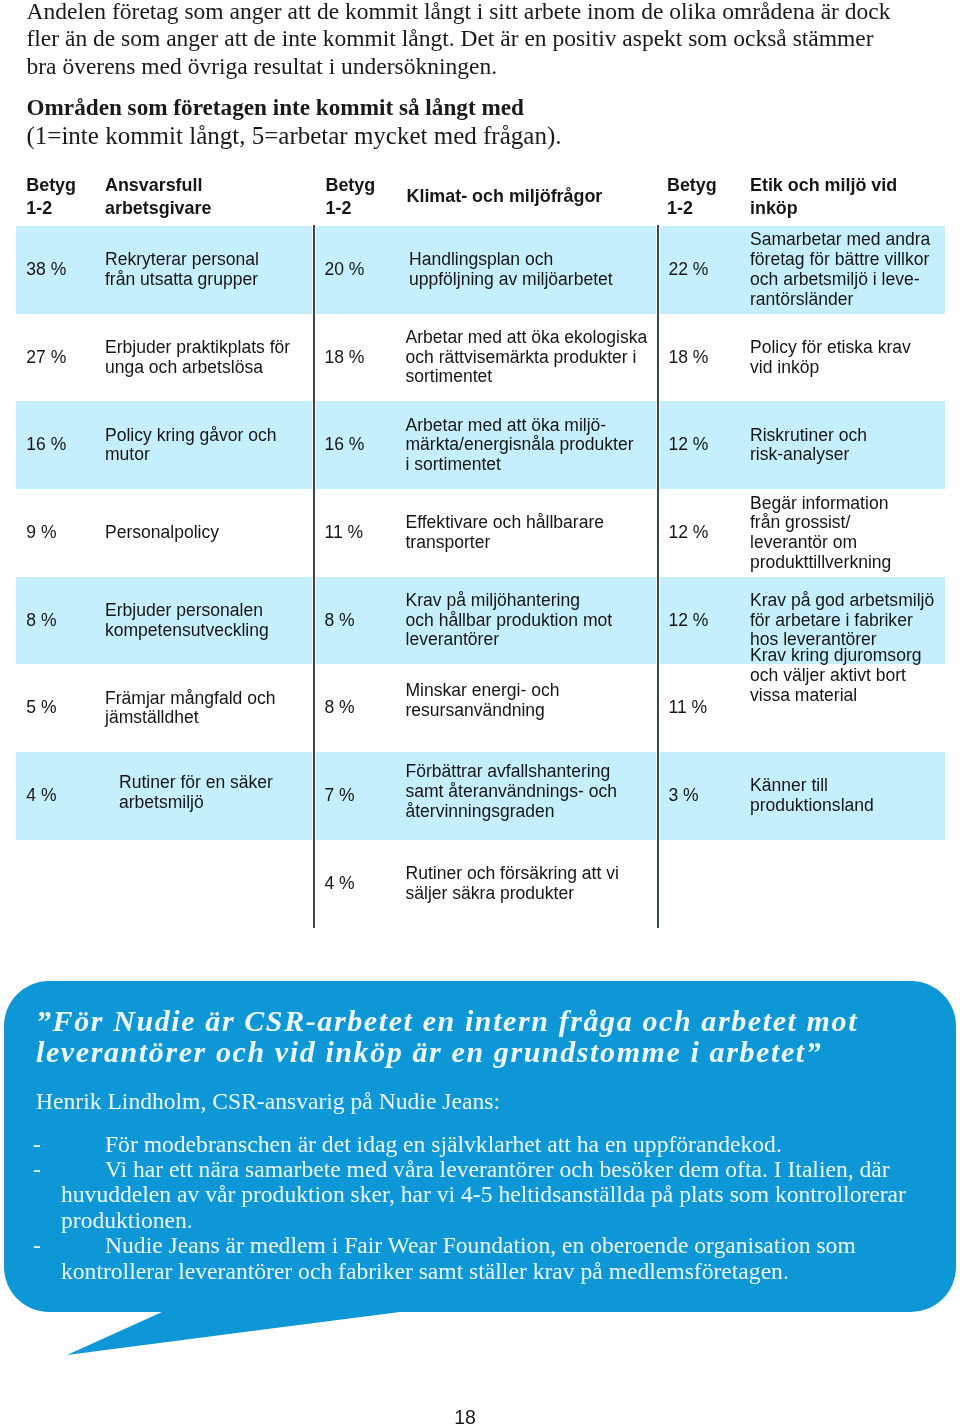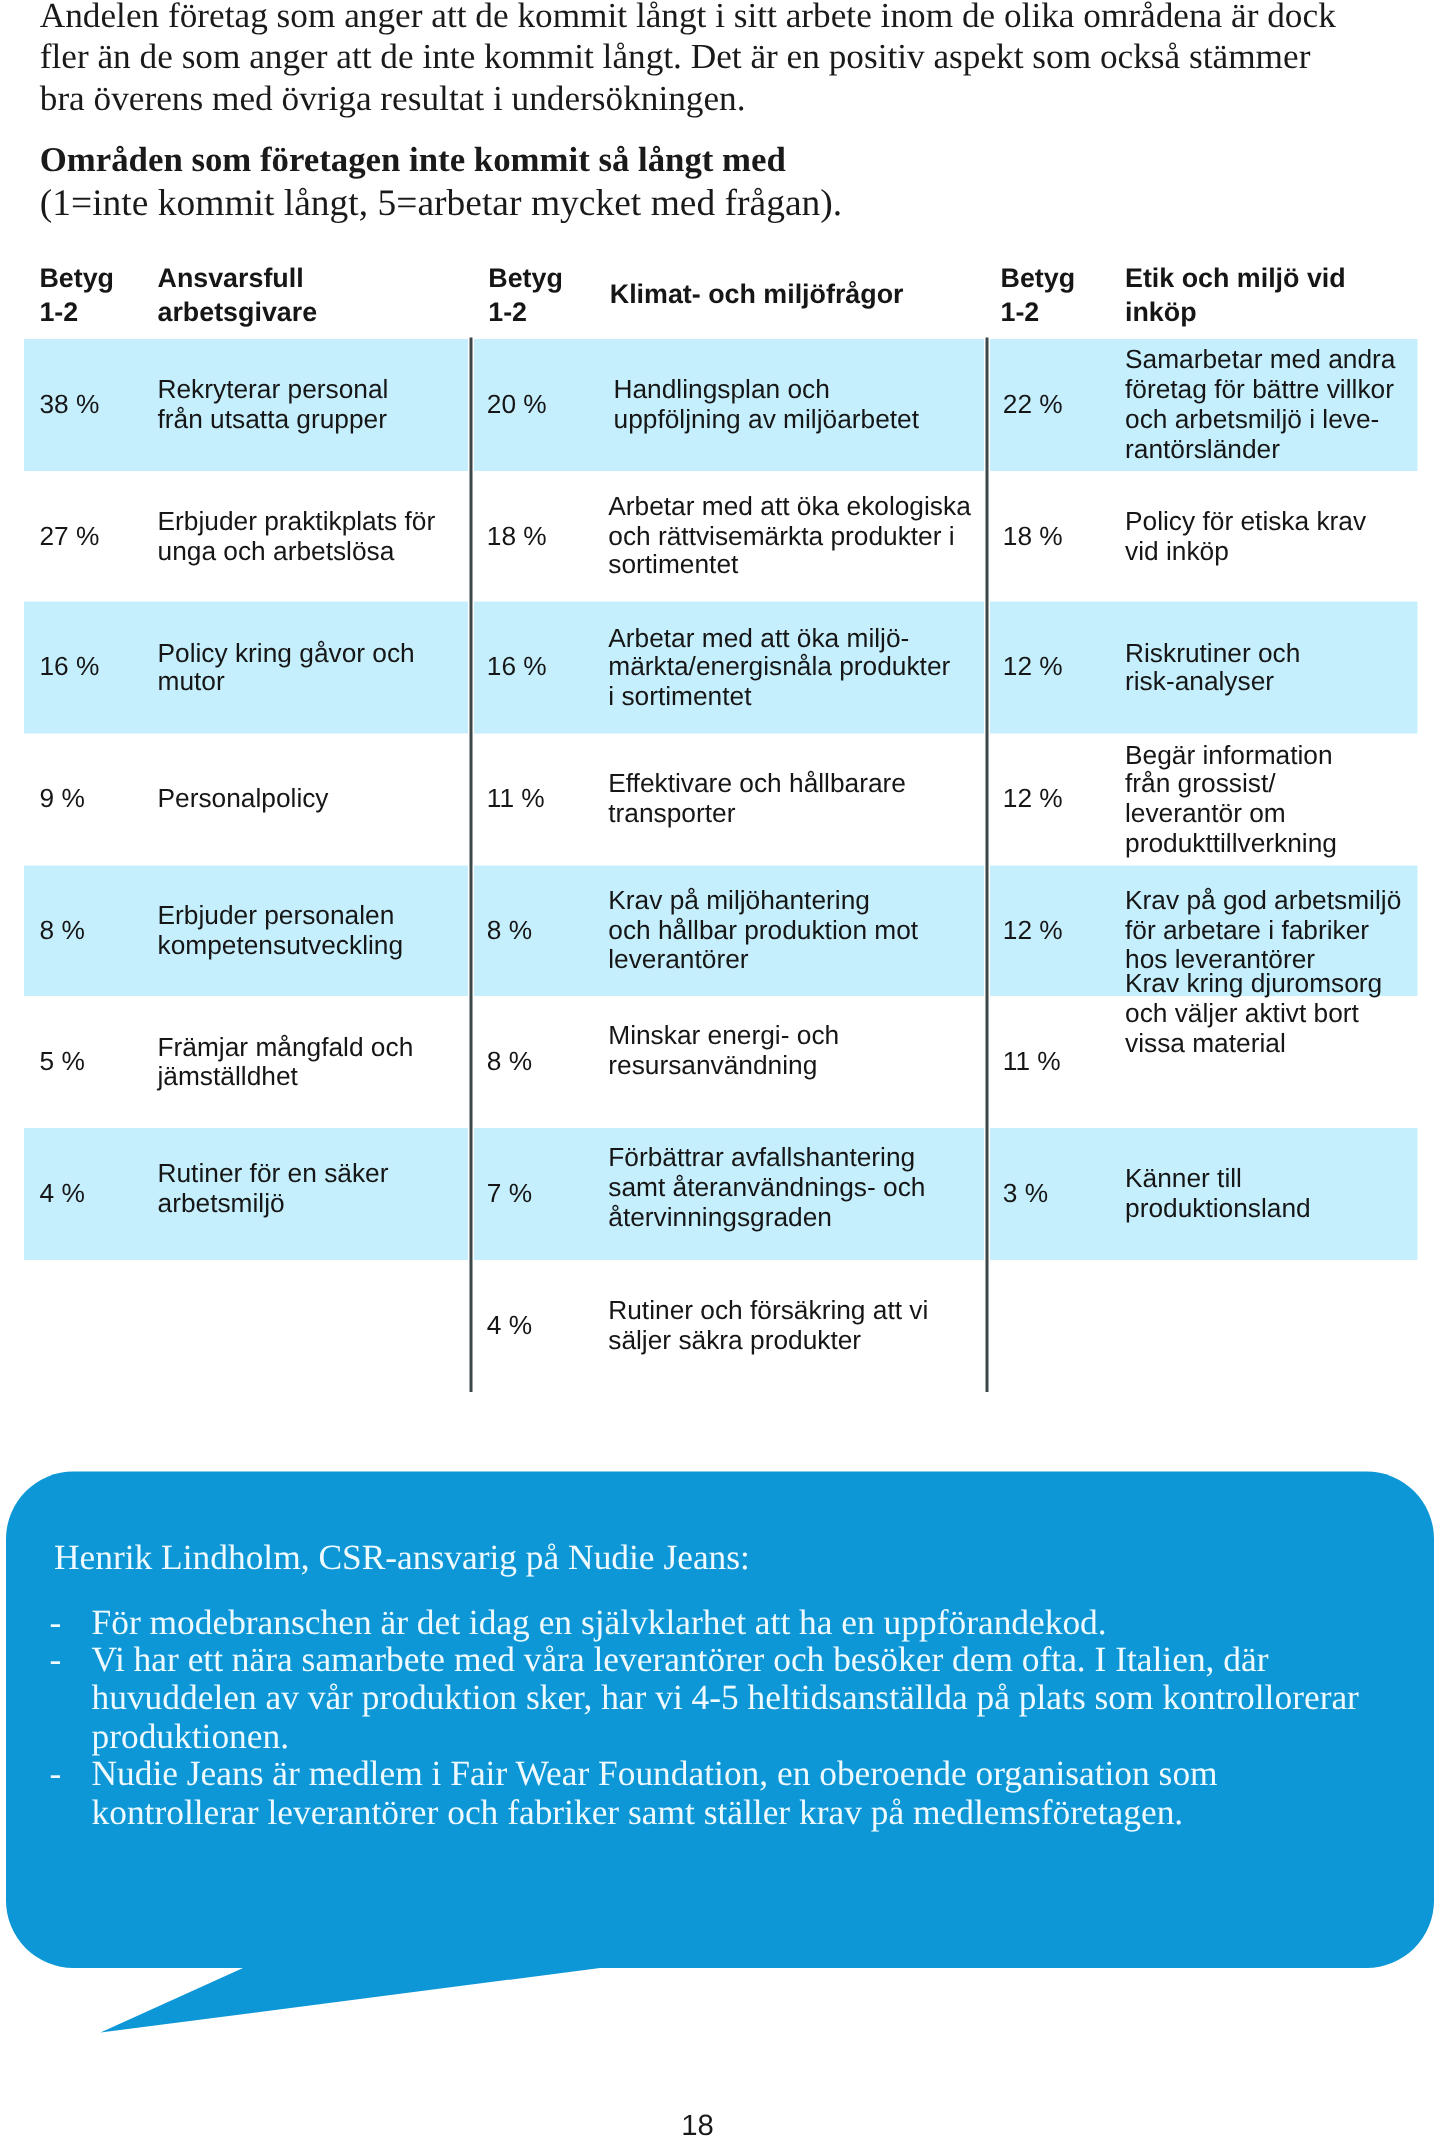--- a/index.html
+++ b/index.html
@@ -20,21 +20,21 @@
   .cell{position:absolute;font-family:"Liberation Sans",sans-serif;font-size:17.55px;line-height:19.7px;color:#161616;white-space:pre;}
   
   .bubble{position:absolute;left:4px;top:981px;width:952px;height:331px;background:#0d97d6;border-radius:45px;}
   .tail{position:absolute;left:0;top:1240px;}
   .quote{position:absolute;left:36px;top:1004.5px;width:890px;color:#eefaff;}
   .qtitle{font-family:"Liberation Serif",serif;font-weight:bold;font-style:italic;font-size:30px;letter-spacing:1.6px;line-height:31px;white-space:pre-line;}
   .qby{font-size:23.6px;line-height:31px;margin-top:19px;}
   .qlist{margin-top:15px;font-size:23.6px;line-height:25.4px;}
   .bullet{position:relative;padding-left:25px;margin-bottom:0;}
   .bullet .marker{position:absolute;left:-3px;top:0;}
-  .bullet .btext{white-space:pre-line;}
+  .bullet .btext{white-space:pre-line;margin-left:44px;}
   .pageno{position:absolute;left:0;top:1408px;width:930px;text-align:center;font-family:"Liberation Sans",sans-serif;font-size:19.5px;line-height:19.5px;color:#1a1a1a;}
 </style>
 </head>
 <body>
 
 <div class="page">
 
   <div class="intro">
     <p>Andelen företag som anger att de kommit långt i sitt arbete inom de olika områdena är dock
 fler än de som anger att de inte kommit långt. Det är en positiv aspekt som också stämmer
@@ -125,41 +125,43 @@
         <div class="cell" style="left: 105px; width: 200px; top: 664.5px; height: 87.7px; display: flex; align-items: center;">Främjar mångfald och
 jämställdhet</div>
         <div class="cell" style="left: 324.5px; width: 70px; top: 664.5px; height: 87.7px; display: flex; align-items: center;">8 %</div>
         <div class="cell" style="left: 405.5px; width: 240px; top: 664.5px; height: 73px; display: flex; align-items: center;">Minskar energi- och
 resursanvändning</div>
         <div class="cell" style="left: 668.5px; width: 70px; top: 664.5px; height: 87.7px; display: flex; align-items: center;">11 %</div>
         <div class="cell" style="left: 750px; width: 190px; top: 632px; height: 87.7px; display: flex; align-items: center;">Krav kring djuromsorg
 och väljer aktivt bort
 vissa material</div>
         <div class="cell" style="left: 26.3px; width: 70px; top: 752.2px; height: 87.7px; display: flex; align-items: center;">4 %</div>
-        <div class="cell" style="left: 105px; width: 200px; top: 752.2px; height: 82px; display: flex; align-items: center;">Rutiner för en säker
+        <div class="cell" style="left: 119px; width: 200px; top: 752.2px; height: 82px; display: flex; align-items: center;">Rutiner för en säker
 arbetsmiljö</div>
         <div class="cell" style="left: 324.5px; width: 70px; top: 752.2px; height: 87.7px; display: flex; align-items: center;">7 %</div>
         <div class="cell" style="left: 405.5px; width: 240px; top: 752.2px; height: 79px; display: flex; align-items: center;">Förbättrar avfallshantering
 samt återanvändnings- och
 återvinningsgraden</div>
         <div class="cell" style="left: 668.5px; width: 70px; top: 752.2px; height: 87.7px; display: flex; align-items: center;">3 %</div>
         <div class="cell" style="left: 750px; width: 190px; top: 752.2px; height: 87.7px; display: flex; align-items: center;">Känner till
 produktionsland</div>
         <div class="cell" style="left: 324.5px; width: 70px; top: 839.9px; height: 87.7px; display: flex; align-items: center;">4 %</div>
         <div class="cell" style="left: 405.5px; width: 240px; top: 839.9px; height: 87.7px; display: flex; align-items: center;">Rutiner och försäkring att vi
 säljer säkra produkter</div>
       </div>
   </div>
 
   <div class="bubble" style="background: rgb(13, 151, 214);"></div>
   <svg class="tail" width="500" height="130" viewBox="0 0 500 130">
     <polygon points="162,72 67,115 400,72" fill="#0d97d6"></polygon>
   </svg>
 
   <div class="quote">
+    <div class="qtitle">”För Nudie är CSR-arbetet en intern fråga och arbetet mot
+leverantörer och vid inköp är en grundstomme i arbetet”</div>
     <div class="qby">Henrik Lindholm, CSR-ansvarig på Nudie Jeans:</div>
     <div class="qlist" id="bullets">
         <div class="bullet"><span class="marker">-</span><span class="btext">För modebranschen är det idag en självklarhet att ha en uppförandekod.</span></div>
         <div class="bullet"><span class="marker">-</span><span class="btext">Vi har ett nära samarbete med våra leverantörer och besöker dem ofta. I Italien, där
 huvuddelen av vår produktion sker, har vi 4-5 heltidsanställda på plats som kontrollorerar
 produktionen.</span></div>
         <div class="bullet"><span class="marker">-</span><span class="btext">Nudie Jeans är medlem i Fair Wear Foundation, en oberoende organisation som
 kontrollerar leverantörer och fabriker samt ställer krav på medlemsföretagen.</span></div>
       </div>
   </div>

